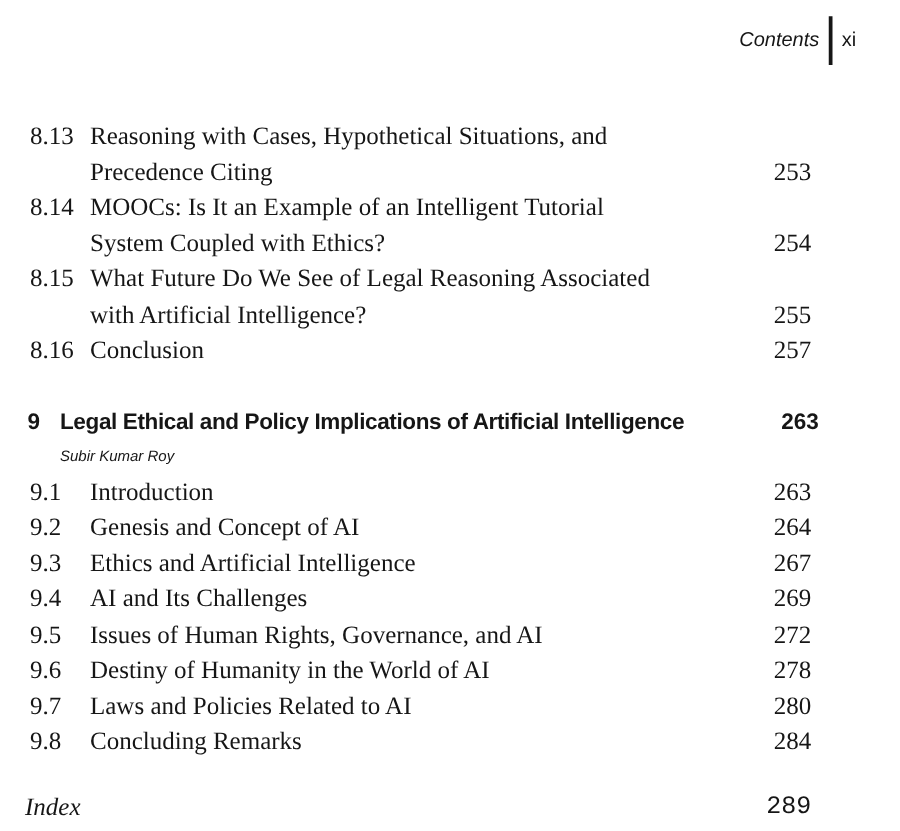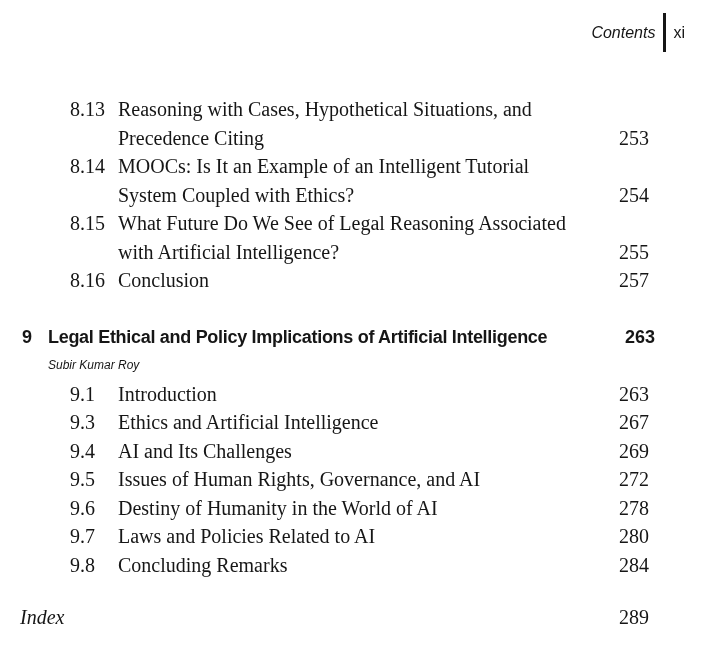--- a/index.html
+++ b/index.html
@@ -33,21 +33,21 @@
 
   
   .toc {
     margin-top: 43px;
     font-size: 20px;
     line-height: 28.5px;
   }
   .entry {
     display: flex;
     align-items: flex-end;
-    margin-left: 70px;
+    margin-left: 24px;
     margin-right: 65px;
   }
   .entry-num {
     width: 48px;
     flex-shrink: 0;
     align-self: flex-start;
   }
   .entry-title {
     flex: 1;
     white-space: pre-line;
@@ -78,21 +78,21 @@
     font-style: italic;
     font-size: 12px;
   }
 
   
   .index-row {
     display: flex;
     margin: 24px 65px 0 20px;
   }
   .index-title { flex: 1; font-style: italic; }
-  .index-page { min-width: 42px; text-align: center; }
+  .index-page { min-width: 42px; text-align: left; font-family: Liberation Mono, monospace; }
 </style>
 </head>
 <body>
 
 <div>
 
   <div class="page-header">
     <span class="running-title">Contents</span>
     <span class="header-rule"></span>
     <span class="folio">xi</span>
@@ -131,20 +131,25 @@
         <span class="chapter-page">263</span>
       </div>
       <div class="author-row">Subir Kumar Roy</div>
 
       <div class="entry">
         <span class="entry-num">9.1</span>
         <span class="entry-title">Introduction</span>
         <span class="entry-page">263</span>
       </div>
       <div class="entry">
+        <span class="entry-num">9.2</span>
+        <span class="entry-title">Genesis and Concept of AI</span>
+        <span class="entry-page">264</span>
+      </div>
+      <div class="entry">
         <span class="entry-num">9.3</span>
         <span class="entry-title">Ethics and Artificial Intelligence</span>
         <span class="entry-page">267</span>
       </div>
       <div class="entry">
         <span class="entry-num">9.4</span>
         <span class="entry-title">AI and Its Challenges</span>
         <span class="entry-page">269</span>
       </div>
       <div class="entry">

